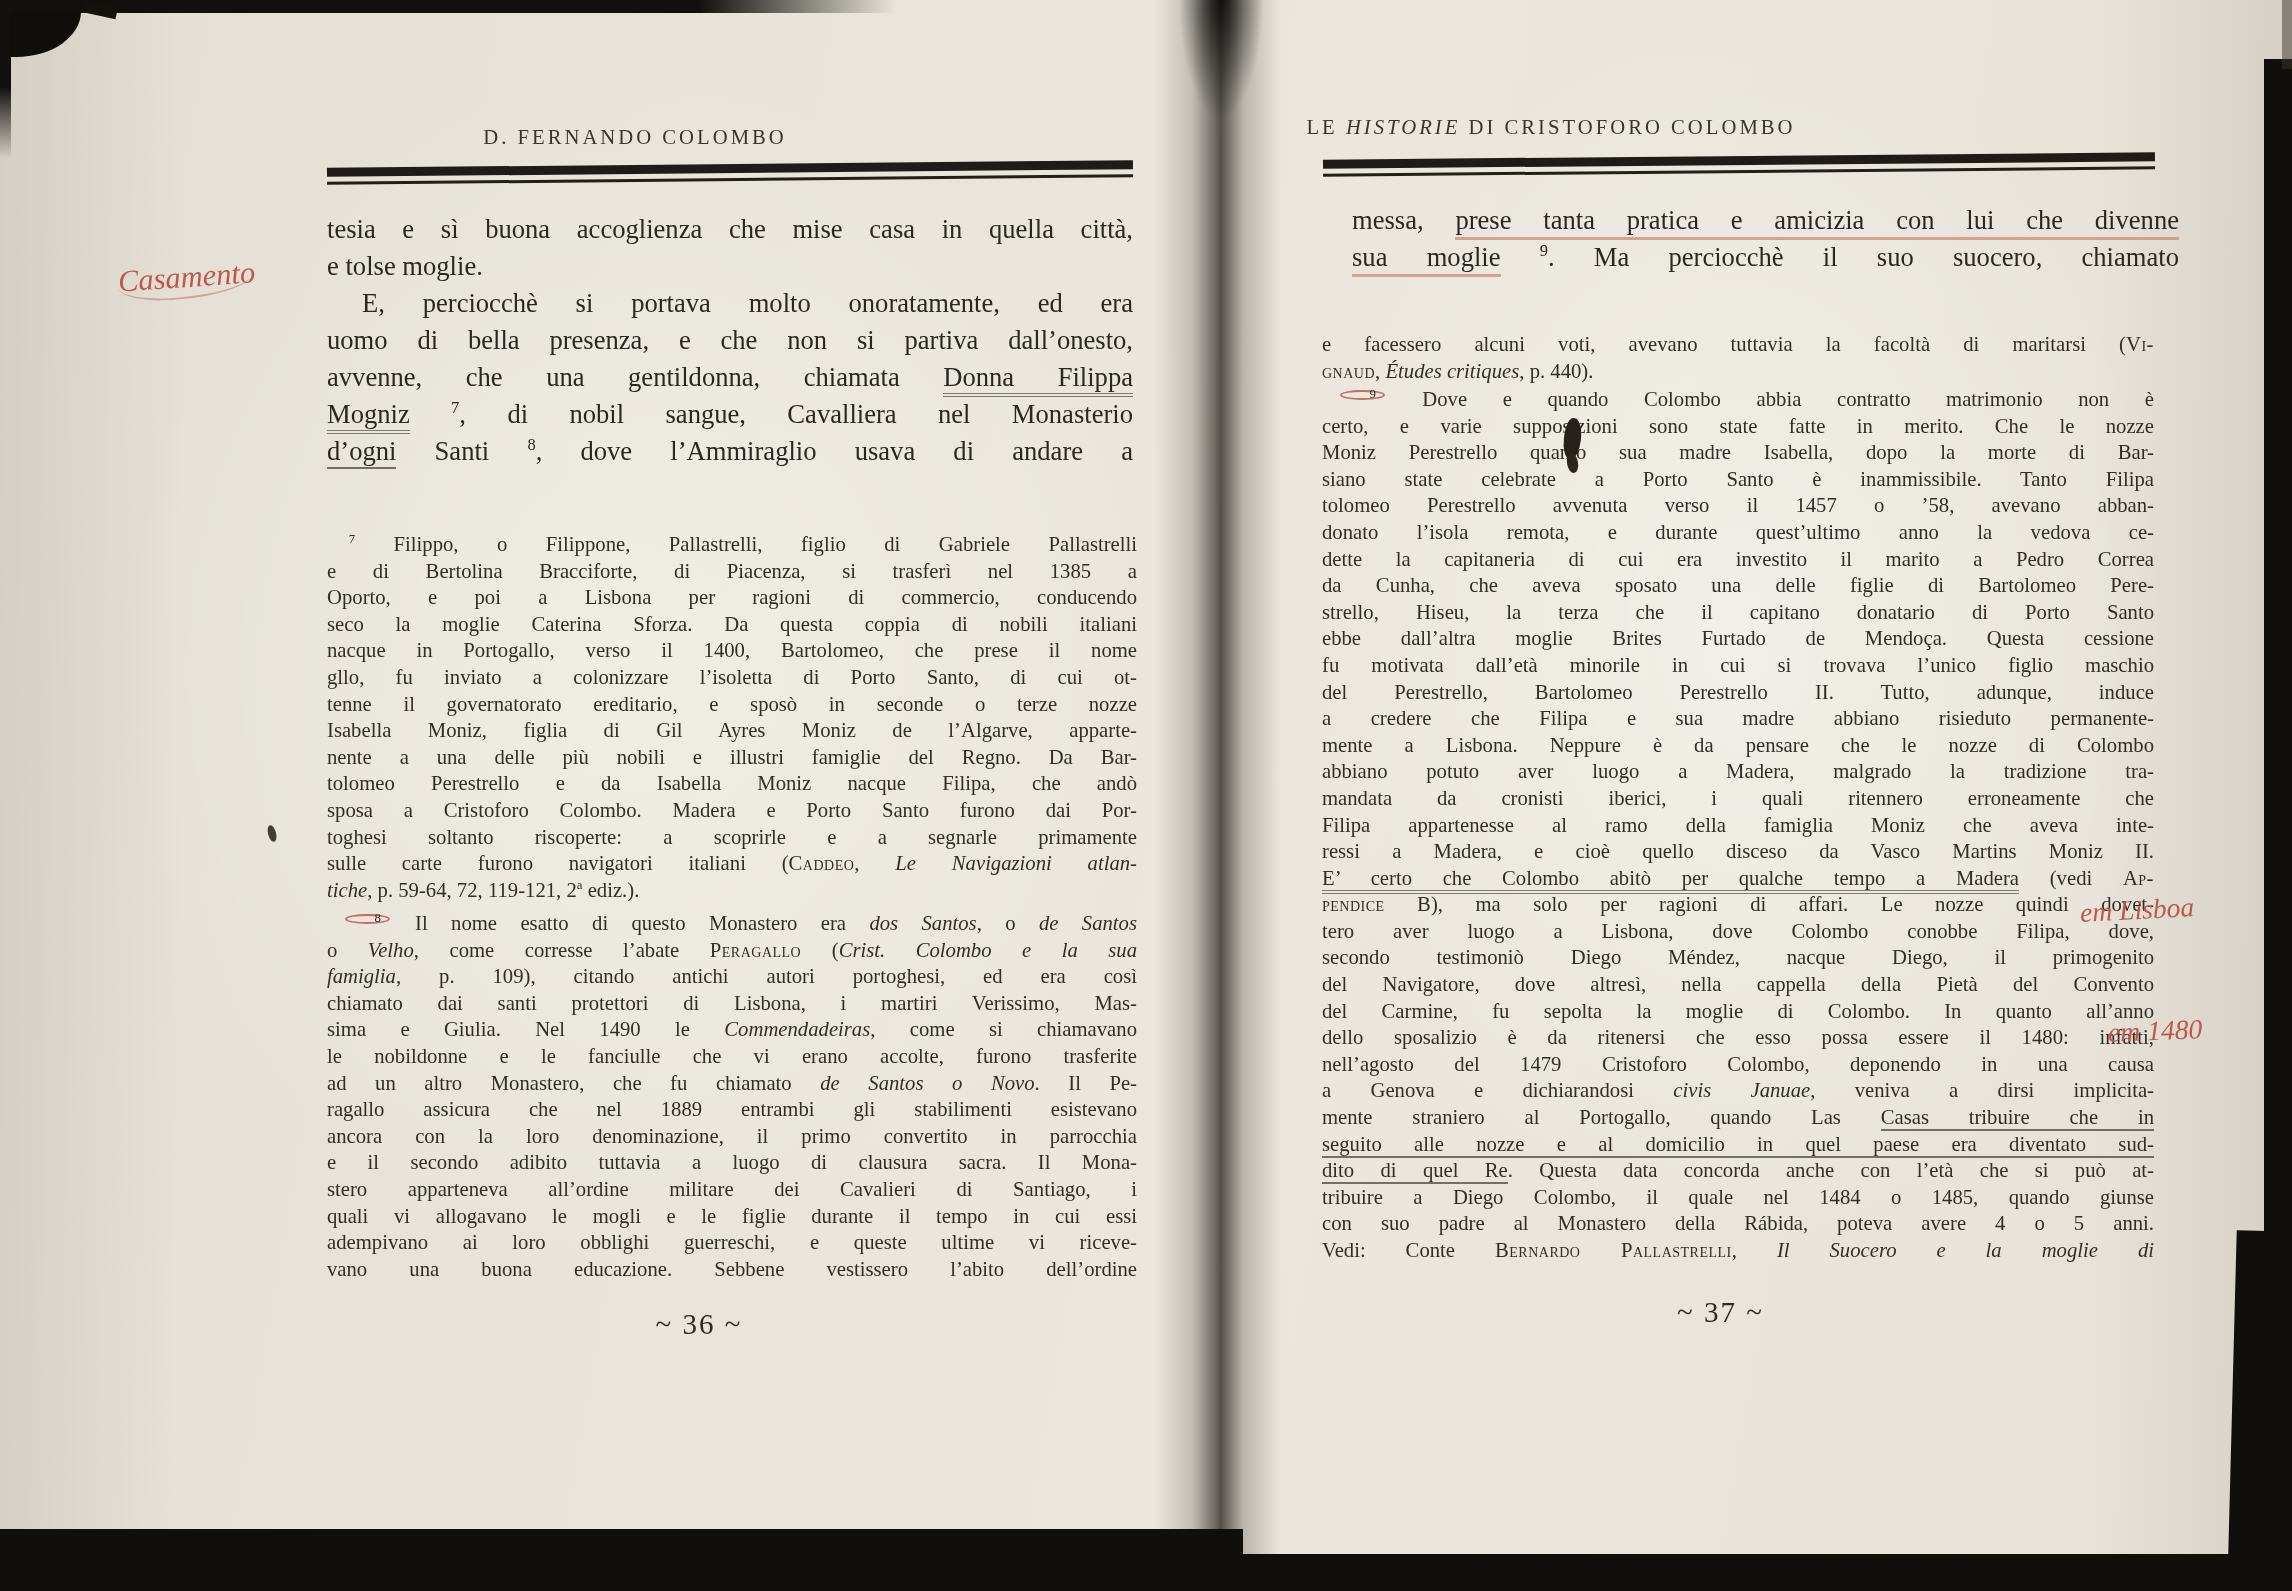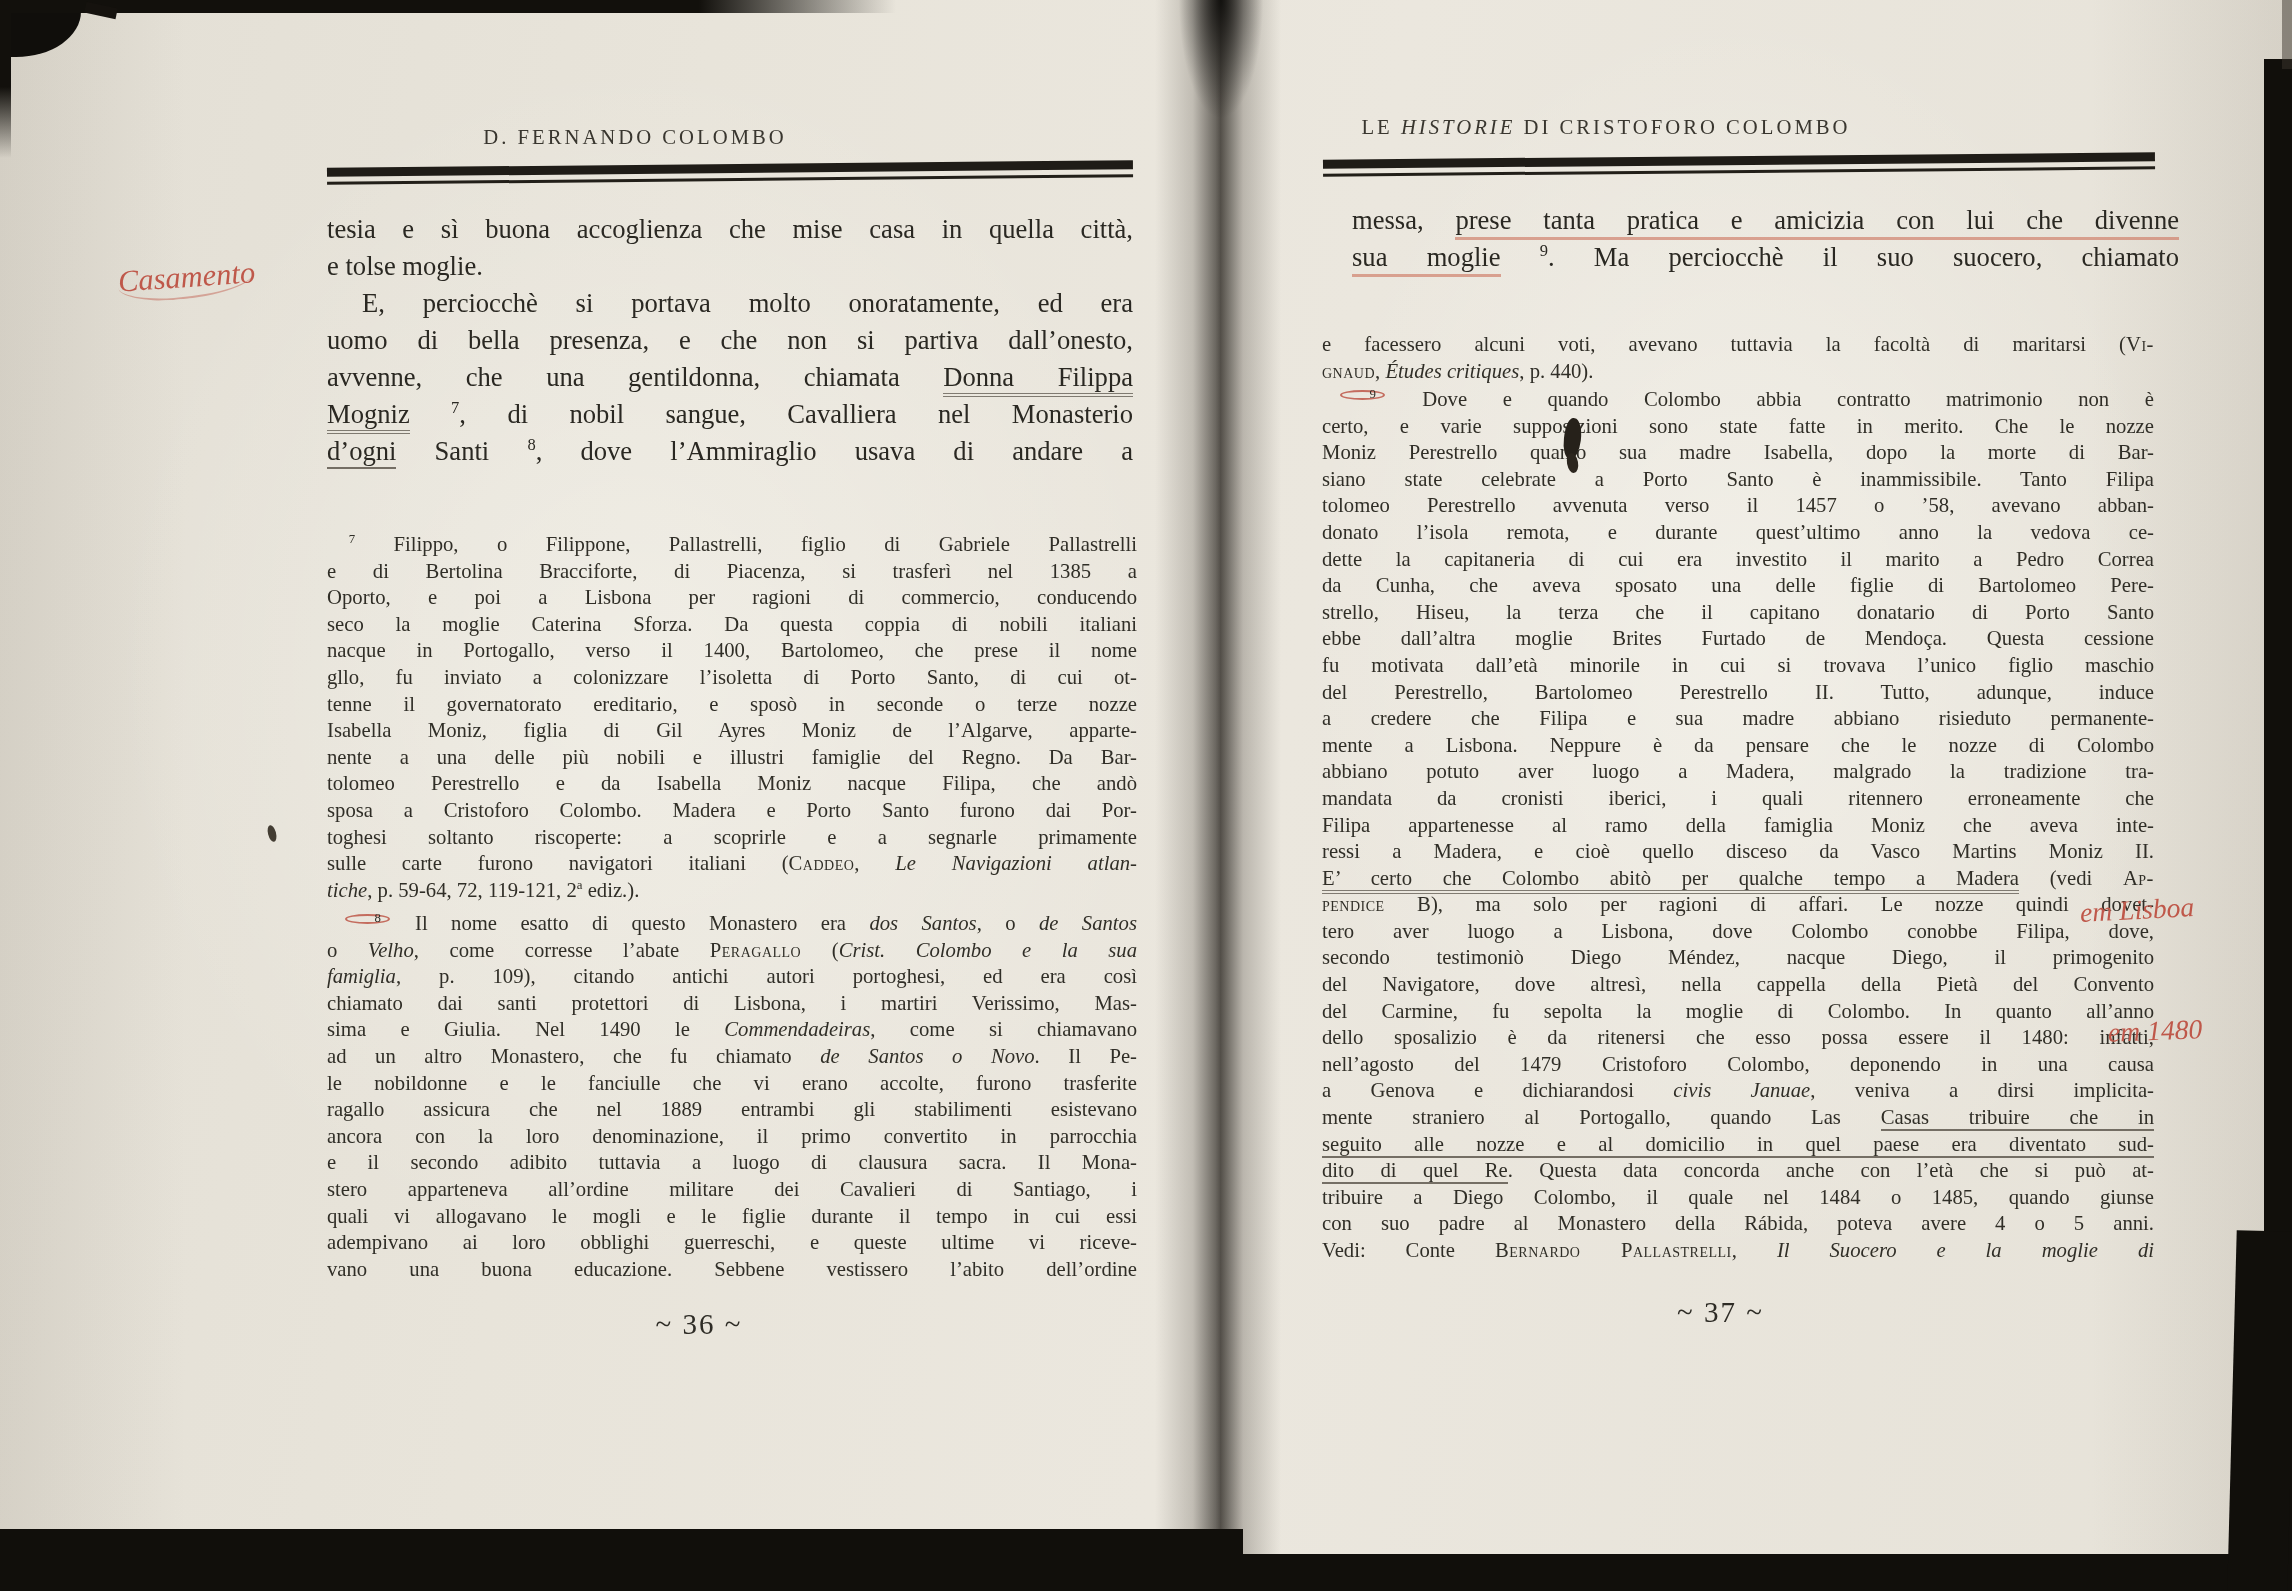--- a/index.html
+++ b/index.html
@@ -13,21 +13,21 @@
   .shade-right{left:1281px;top:0;width:1012px;height:1592px;
     background:radial-gradient(ellipse 60% 55% at 45% 40%,rgba(255,255,250,.4),rgba(0,0,0,0) 72%),
                linear-gradient(270deg,rgba(120,110,95,.16),rgba(0,0,0,0) 20%);}
   .gutter{position:absolute;left:1155px;top:0;width:126px;height:1592px;
     background:linear-gradient(90deg,rgba(46,40,32,0) 0%,rgba(46,40,32,.22) 30%,rgba(24,20,15,.6) 48%,rgba(24,20,15,.72) 52%,rgba(46,40,32,.26) 70%,rgba(46,40,32,0) 100%);}
   .gutter-top{position:absolute;left:1174px;top:0;width:94px;height:158px;
     background:radial-gradient(ellipse 60% 100% at 50% 0%,rgba(10,9,7,.88),rgba(10,9,7,0) 75%);}
 
   .hdr{position:absolute;text-align:center;letter-spacing:3px;font-size:20.7px;color:#39362f;}
   .hdr-l{left:236px;top:126px;width:798px;}
-  .hdr-r{left:1212px;top:116px;width:788px;}
+  .hdr-r{left:1157px;top:116px;width:788px;}
   .hdr .ln{text-align:center !important;text-align-last:center !important;}
 
   .rule{position:absolute;}
   .rule-l{left:327px;top:164px;width:806px;transform:rotate(-0.55deg);}
   .rule-r{left:1323px;top:156px;width:832px;transform:rotate(-0.5deg);}
   .rule .bar{height:8.9px;background:#1f1c17;}
   .rule .thin{height:3px;background:#221f19;margin-top:4.9px;}
 
   .block{position:absolute;}
   .main-l{left:327px;top:211px;width:806px;}
@@ -119,22 +119,22 @@
       <div class="ln">toghesi soltanto riscoperte: a scoprirle e a segnarle primamente</div>
       <div class="ln">sulle carte furono navigatori italiani (<span class="sc">Caddeo</span>, <span class="it">Le Navigazioni atlan-</span></div>
       <div class="ln noj"><span class="it">tiche</span>, p. 59-64, 72, 119-121, 2<span class="sup">a</span> ediz.).</div>
     </div>
   <div class="block fn fn8">
       <div class="ln ind"><span class="sup circ">8</span> Il nome esatto di questo Monastero era <span class="it">dos Santos</span>, o <span class="it">de Santos</span></div>
       <div class="ln">o <span class="it">Velho</span>, come corresse l’abate <span class="sc">Peragallo</span> (<span class="it">Crist. Colombo e la sua</span></div>
       <div class="ln"><span class="it">famiglia</span>, p. 109), citando antichi autori portoghesi, ed era così</div>
       <div class="ln">chiamato dai santi protettori di Lisbona, i martiri Verissimo, Mas-</div>
       <div class="ln">sima e Giulia. Nel 1490 le <span class="it">Commendadeiras</span>, come si chiamavano</div>
+      <div class="ln">le nobildonne e le fanciulle che vi erano accolte, furono trasferite</div>
       <div class="ln">ad un altro Monastero, che fu chiamato <span class="it">de Santos o Novo</span>. Il Pe-</div>
-      <div class="ln">le nobildonne e le fanciulle che vi erano accolte, furono trasferite</div>
       <div class="ln">ragallo assicura che nel 1889 entrambi gli stabilimenti esistevano</div>
       <div class="ln">ancora con la loro denominazione, il primo convertito in parrocchia</div>
       <div class="ln">e il secondo adibito tuttavia a luogo di clausura sacra. Il Mona-</div>
       <div class="ln">stero apparteneva all’ordine militare dei Cavalieri di Santiago, i</div>
       <div class="ln">quali vi allogavano le mogli e le figlie durante il tempo in cui essi</div>
       <div class="ln">adempivano ai loro obblighi guerreschi, e queste ultime vi riceve-</div>
       <div class="ln">vano una buona educazione. Sebbene vestissero l’abito dell’ordine</div>
     </div>
   <div class="pageno pn-l">~ 36 ~</div>
   <div class="margin-note note-casamento">Casamento</div>

